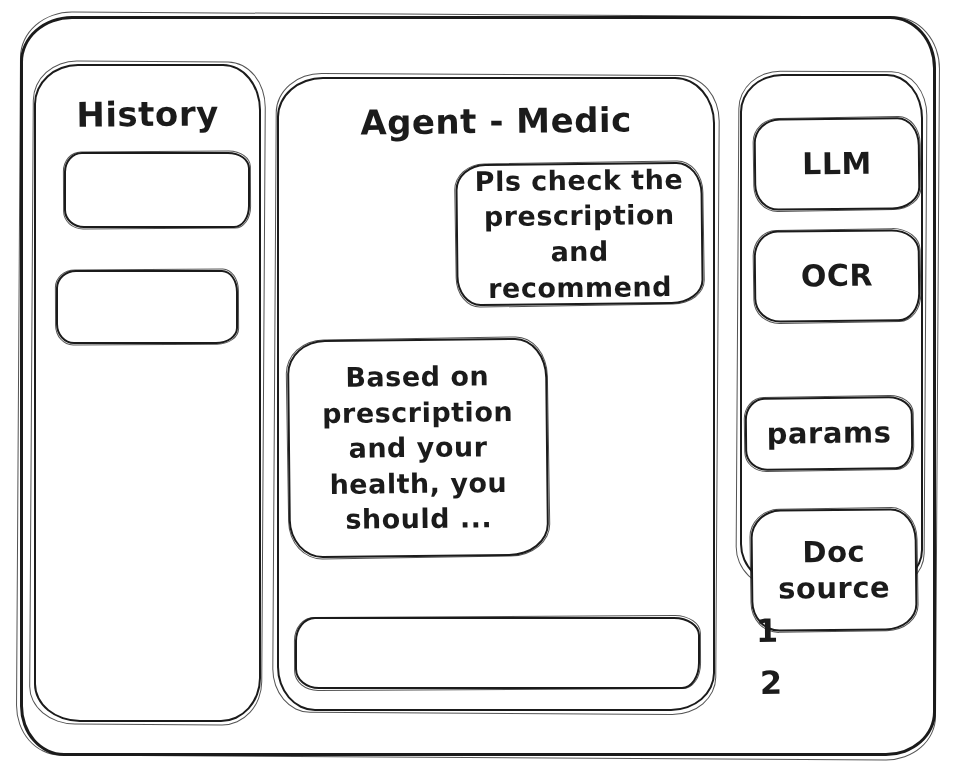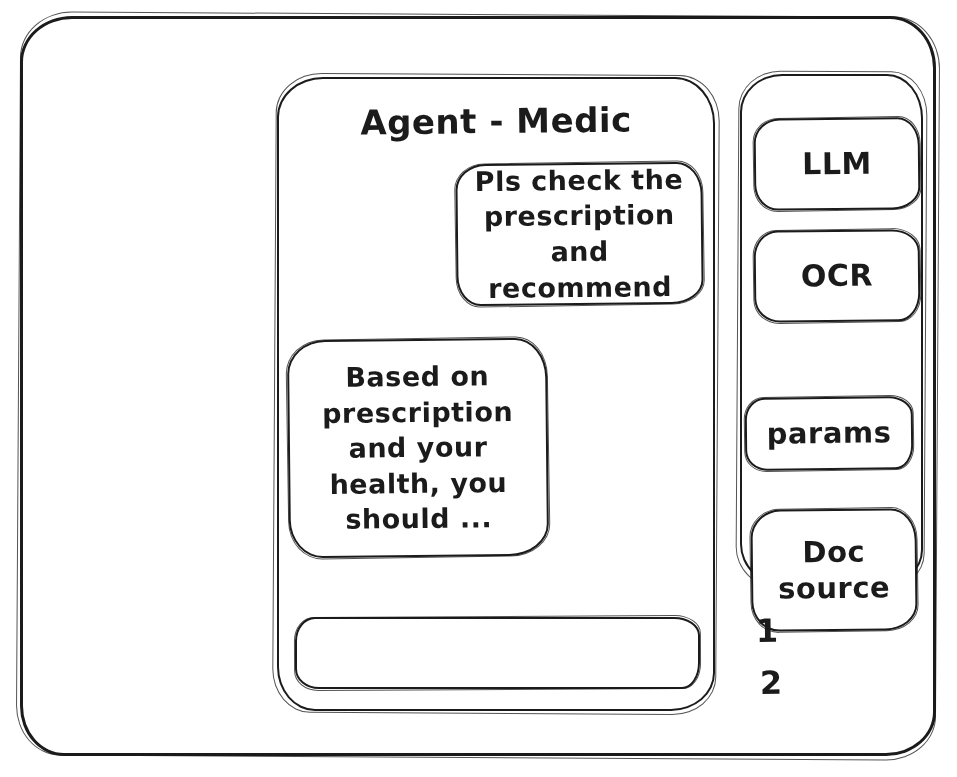--- a/index.html
+++ b/index.html
@@ -141,20 +141,29 @@
   .doc-num-1 { left: 14px; top: 536px; }
   .doc-num-2 { left: 18px; top: 588px; }
 </style>
 </head>
 <body>
 
 <div class="stage">
 
   <div class="sketch frame"></div>
 
+  <div class="sketch left-panel">
+    <div class="hand left-title">History</div>
+    <div class="sketch thin hist-item-1">
+      <span class="hand"></span>
+    </div>
+    <div class="sketch thin hist-item-2">
+      <span class="hand"></span>
+    </div>
+  </div>
 
   <div class="sketch mid-panel">
     <div class="hand chat-title">Agent - Medic</div>
 
     <div class="sketch thin bubble hand user-bubble">
       <span>Pls check the prescription and recommend</span>
     </div>
 
     <div class="sketch thin bubble hand agent-bubble">
       <span>Based on prescription and your health, you should ...</span>

